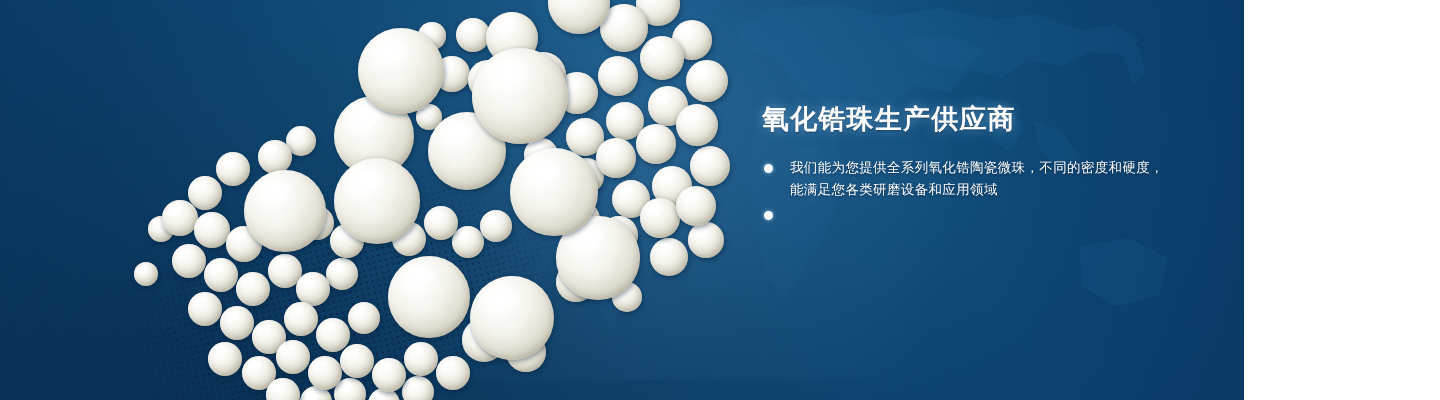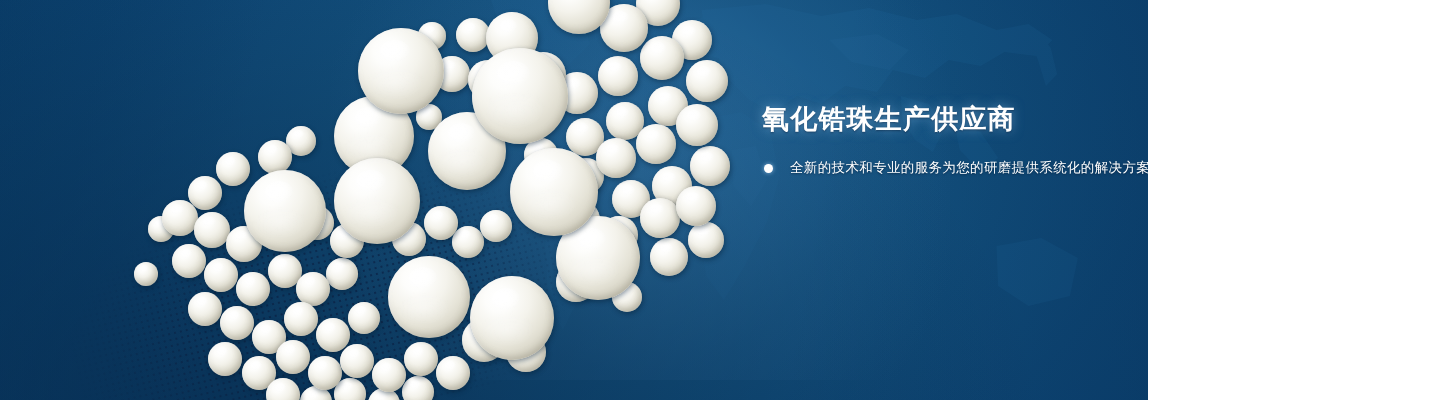--- a/index.html
+++ b/index.html
@@ -5,21 +5,21 @@
 <style>
   * { margin:0; padding:0; box-sizing:border-box; }
   html, body {
     width:1440px; height:400px;
     overflow:hidden;
     font-family:"Liberation Sans","DejaVu Sans",sans-serif;
   }
 
   #banner {
     position:relative;
-    width:1148px; height:400px;
+    width:1244px; height:400px;
     overflow:hidden;
     background:#0b4473;
   }
 
   
   .bg-base {
     position:absolute; inset:0;
     background:
       radial-gradient(ellipse 900px 620px at 620px 150px,
         #1a5d8f 0%, #14527f 28%, #0e4675 58%, #0b4070 80%, #093a66 100%);
@@ -276,18 +276,22 @@
       <div class="bead lg" style="left: 510px; top: 148px; width: 88px; height: 88px;"></div>
       <div class="bead lg" style="left: 472px; top: 48px; width: 96px; height: 96px;"></div>
     </div>
 
   <div id="copy">
     <div id="title">氧化锆珠生产供应商</div>
 
     <ul id="bullets">
       <li class="bullet">
         <span class="dot"></span>
-        <span>全新的技术和专业的服务为您的研磨提供系统化的解决方案</span>
+        <span>我们能为您提供全系列氧化锆陶瓷微珠，不同的密度和硬度，</span>
+        <span class="line2">能满足您各类研磨设备和应用领域</span>
+      </li>
+      <li class="bullet">
+        <span class="dot"></span>
       </li>
     </ul>
   </div>
 
 </div>
 
 </body></html>

